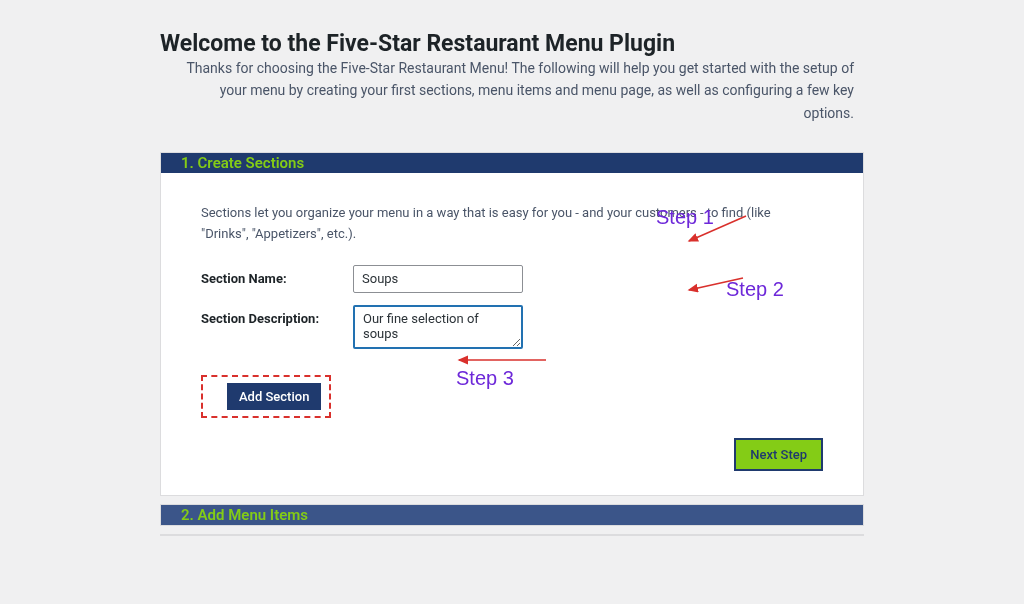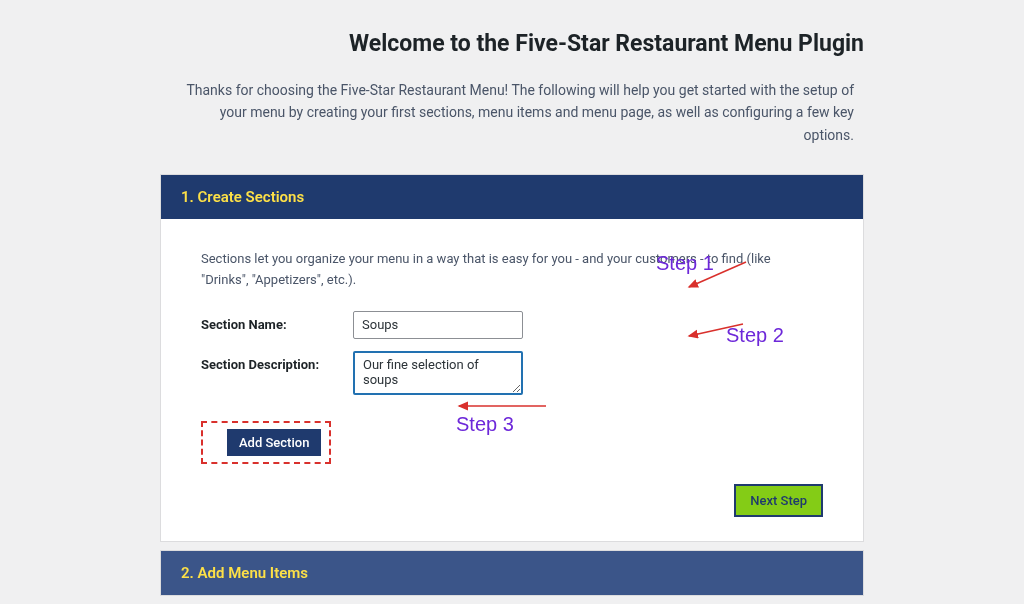--- a/index.html
+++ b/index.html
@@ -12,43 +12,42 @@
       background: #f0f0f1;
       width: 1024px;
       height: 604px;
       overflow: hidden;
       color: #2c3338;
     }
     .page-wrapper {
       padding: 30px 160px 0 160px;
     }
     .page-title {
-      text-align: right;
+      text-align: left;
       font-size: 23px;
       font-weight: 700;
       color: #1d2327;
-      margin-bottom: 22px;
     }
     .intro-text {
       text-align: right;
       font-size: 14px;
       color: #4a5568;
       line-height: 1.6;
       margin-bottom: 28px;
       padding: 0 10px;
     }
     .panel {
       background: #fff;
       margin-bottom: 8px;
       border: 1px solid #dcdcde;
     }
     .panel-header {
       background: #1f3a6e;
-      color: #fde047;
-      padding: 13px 20px;
+      color: #84cc16;
+      padding: 1px 20px;
       font-size: 15px;
       font-weight: 600;
     }
     .panel-header.lighter {
       background: #3b5589;
     }
     .panel-body {
       padding: 30px 40px 24px 40px;
       position: relative;
     }

